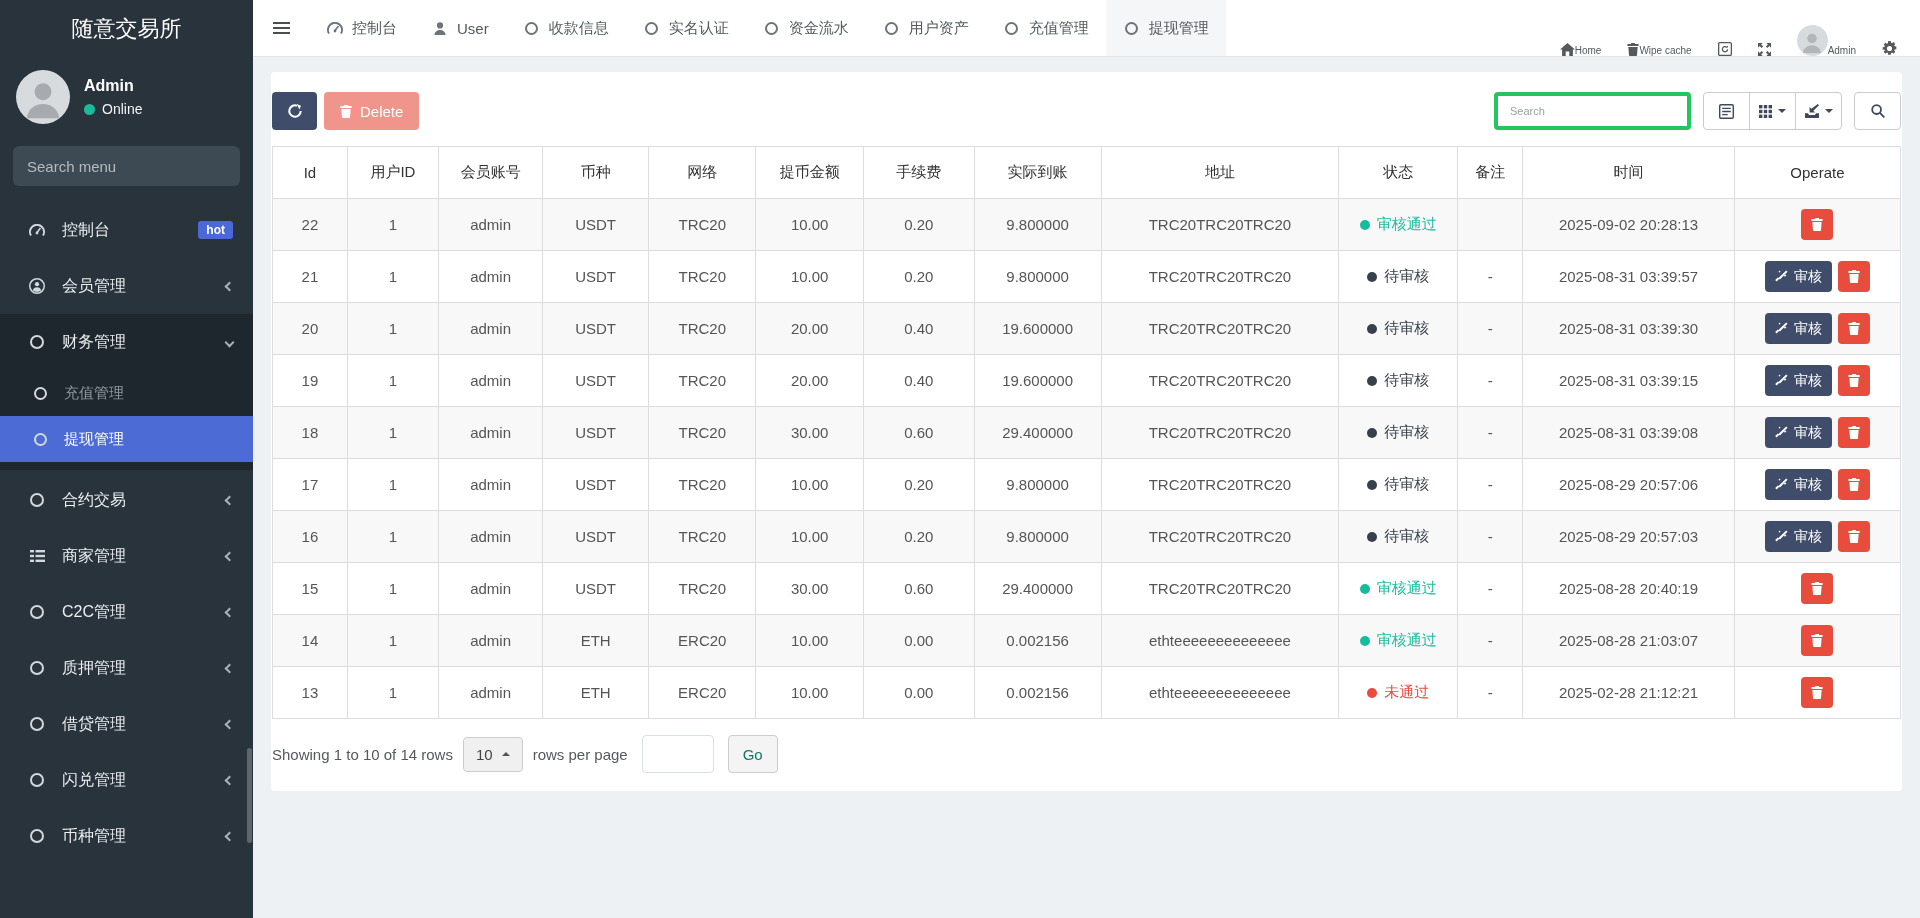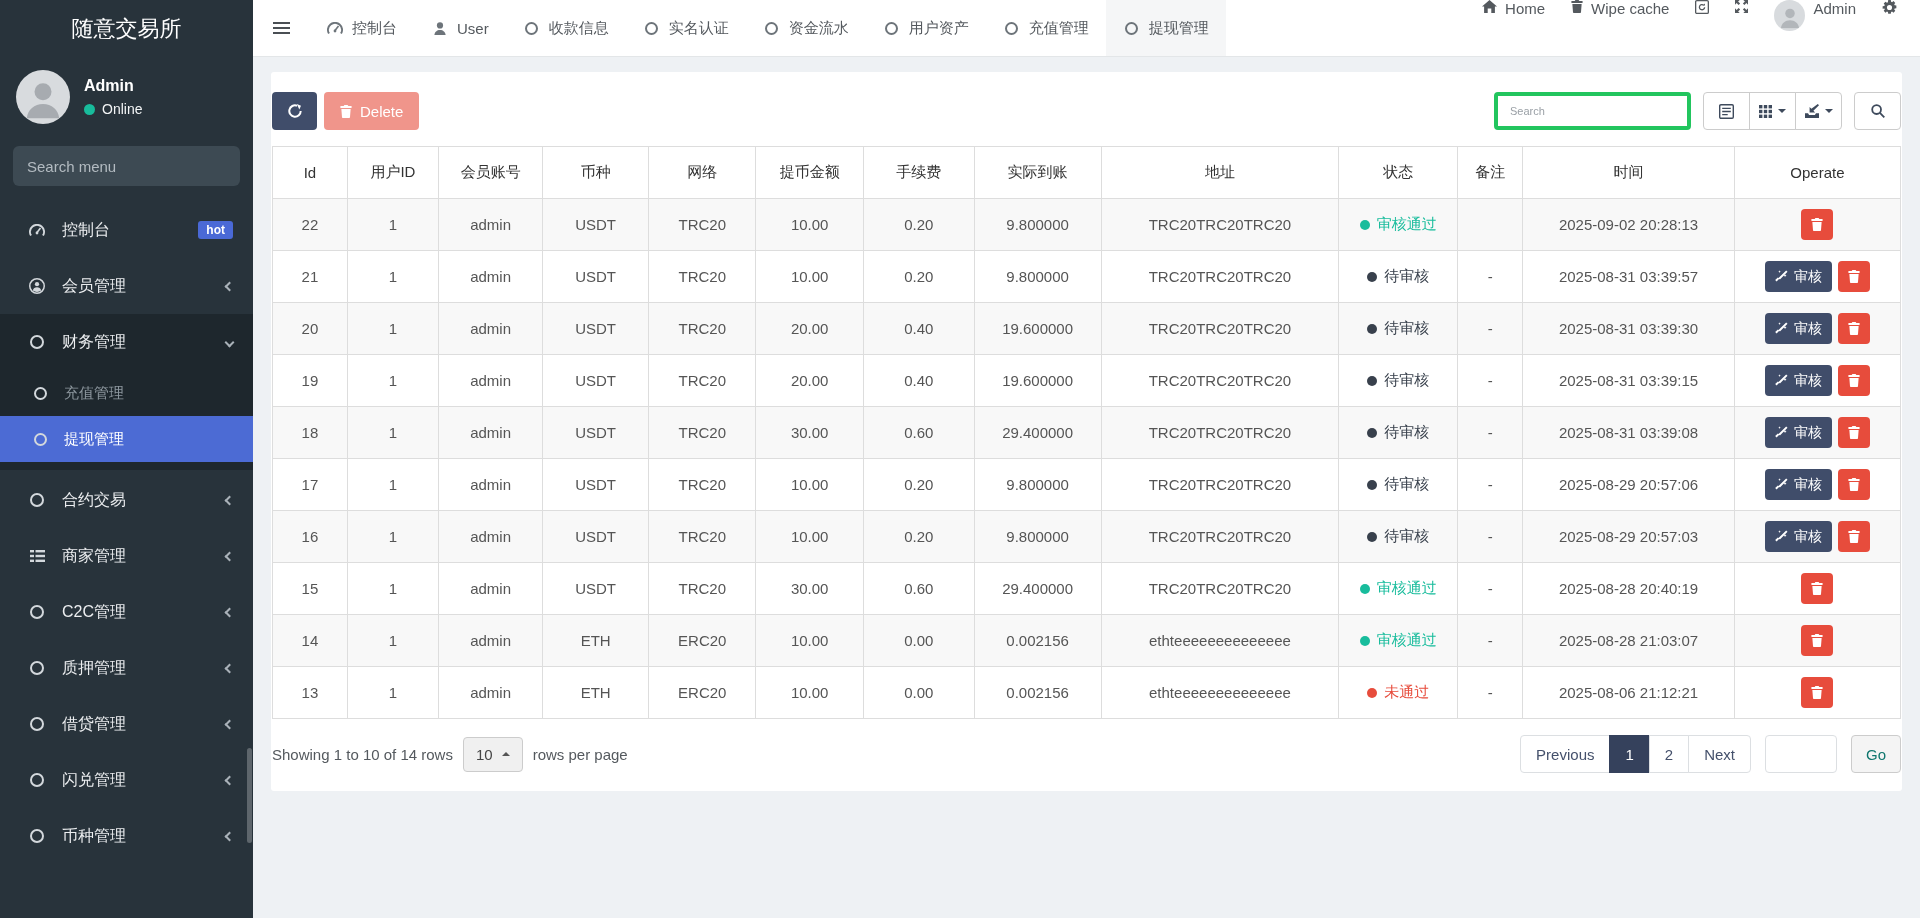--- a/index.html
+++ b/index.html
@@ -35,21 +35,21 @@
 
   
   .topnav{position:absolute;left:253px;top:0;right:0;height:57px;background:#fff;display:flex;align-items:stretch;border-bottom:1px solid #e3e6e8;z-index:4}
   .burger{width:56px;display:flex;flex-direction:column;align-items:center;justify-content:center;gap:3px;cursor:pointer}
   .burger i{width:17px;height:2px;background:#4a4f54;display:block}
   .tab{display:flex;align-items:center;gap:9px;padding:0 17px;font-size:15px;color:#54595e;cursor:pointer;white-space:nowrap}
   .tab.active{background:#f5f6f7}
   .tab .m-ico{color:#6d747a;width:17px}
   .tab .circle-o{width:13px;height:13px;border-width:2px}
   .nav-right{margin-left:auto;display:flex;align-items:center;padding-right:10px}
-  .nav-link{display:flex;align-items:flex-start;gap:8px;padding:0 13px;font-size:15px;color:#54595e;cursor:pointer;height:100%;white-space:nowrap}
+  .nav-link{display:flex;align-items:flex-end;gap:0;padding:0 13px;font-size:10px;color:#54595e;cursor:pointer;height:100%;white-space:nowrap}
   .nav-avatar{width:31px;height:31px;border-radius:50%;background:#d8dbde;position:relative;overflow:hidden;flex:none}
   .nav-avatar svg{position:absolute;left:50%;top:58%;transform:translate(-50%,-50%);color:#b2b6ba}
 
   
   .page{position:absolute;left:253px;top:57px;right:0;bottom:0;background:#eef1f4;padding:15px 18px;overflow:hidden}
   .card{background:#fff;border-radius:3px;padding:20px 1px 18px}
   .toolbar{display:flex;align-items:center}
   .btn{display:inline-flex;align-items:center;justify-content:center;gap:8px;height:38px;border-radius:4px;border:none;font-size:15px;cursor:pointer;font-family:inherit}
   .btn-refresh{width:45px;background:#404d6a;color:#fff;margin-right:7px}
   .btn-delete{background:#f0958b;color:#fff;padding:0 16px}
@@ -673,46 +673,40 @@
               <td>1</td>
               <td>admin</td>
               <td>ETH</td>
               <td>ERC20</td>
               <td>10.00</td>
               <td>0.00</td>
               <td>0.002156</td>
               <td>ethteeeeeeeeeeeeee</td>
               <td><span class="status rejected"><span class="sdot"></span>未通过</span></td>
               <td>-</td>
-              <td>2025-08-06 21:12:21</td>
+              <td>2025-02-28 21:12:21</td>
               <td>
                 <div class="ops">
                   <button class="op-del">
                     <svg viewBox="0 0 12 14" width="12" height="13" fill="currentColor">
                       <path d="M4.3 0h3.4l.8 1.2H12v1.9H0V1.2h3.5zM1 4.2h10l-.7 8.9c0 .5-.5.9-1 .9H2.7c-.5 0-1-.4-1-.9z"></path>
                     </svg>
                   </button>
                 </div>
               </td>
             </tr>
           </tbody>
       </table>
 
       <div class="t-footer">
         <span>Showing 1 to 10 of 14 rows</span>
         <button class="pg-size">
           <span>10</span>
           <span class="caret-up"></span>
         </button>
         <span>rows per page</span>
-        <div class="pagination" id="pagination">
-            <button class="pg-btn first">Previous</button>
-            <button class="pg-btn active">1</button>
-            <button class="pg-btn ">2</button>
-            <button class="pg-btn last">Next</button>
-          </div>
         <input class="pg-jump" value="" style="">
         <button class="pg-go">Go</button>
       </div>
 
     </section>
   </main>
 </div>
 
 </body></html>

